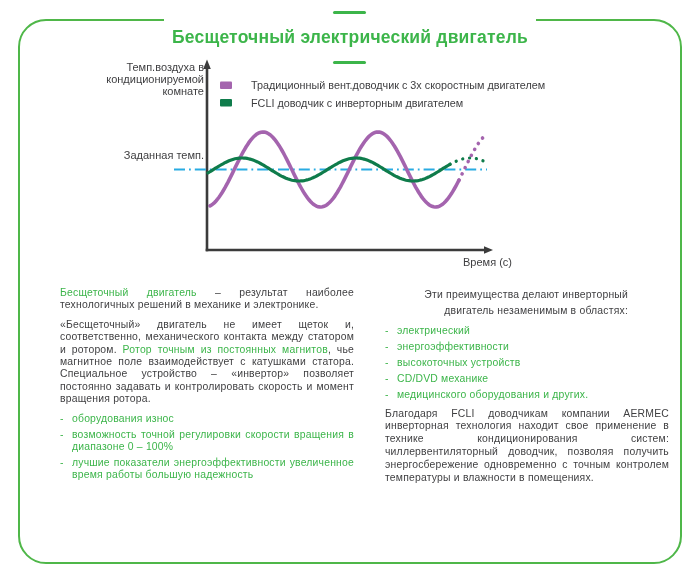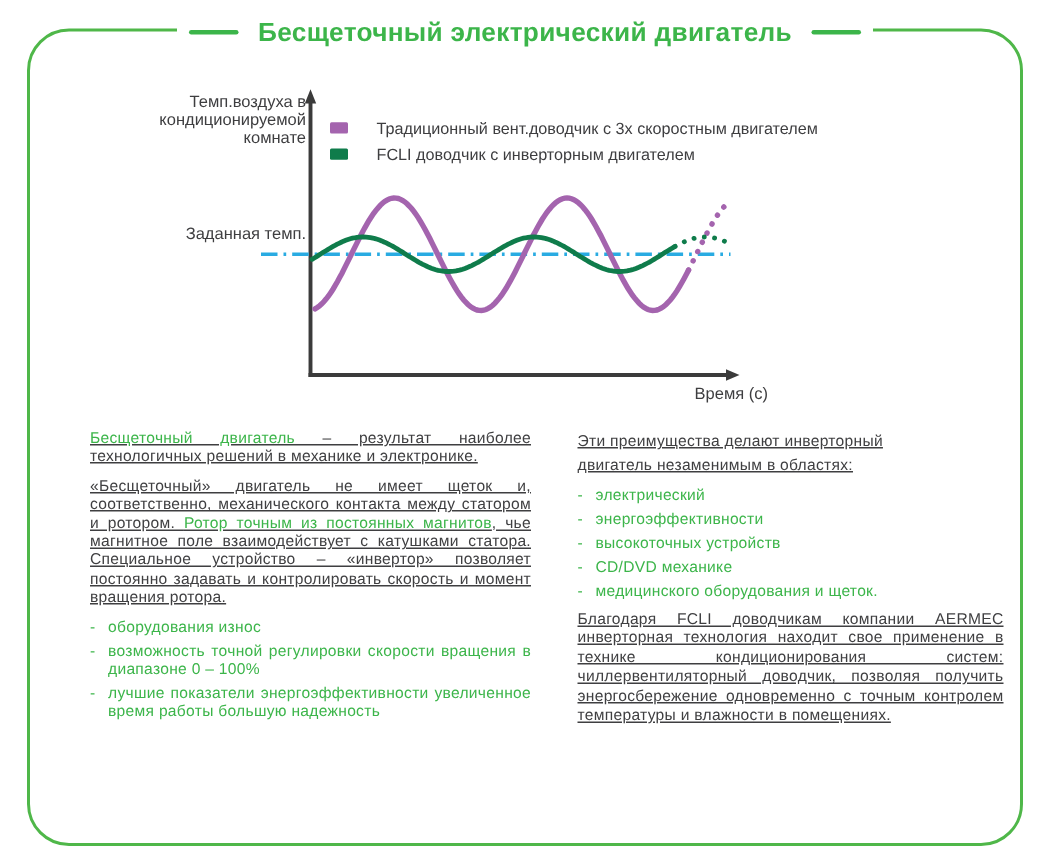--- a/index.html
+++ b/index.html
@@ -2,38 +2,38 @@
 <html><head>
 <meta charset="utf-8">
 <style>
   html,body{margin:0;padding:0;background:#ffffff;}
   .page{position:relative;width:700px;height:576px;background:#fff;overflow:hidden;
         font-family:"Liberation Sans",sans-serif;}
   .frame{position:absolute;left:18px;top:19px;width:664px;height:545px;box-sizing:border-box;
          border:2.5px solid #4fb749;border-radius:28px;background:#fff;}
   .frame-title{position:absolute;top:9px;left:0;width:700px;display:flex;
                justify-content:center;align-items:center;}
-  .title-wrap{background:#fff;display:flex;align-items:center;gap:13px;padding:2px 8px;}
+  .title-wrap{background:#fff;display:flex;align-items:center;gap:13px;padding:2px 8px;flex-direction:column;}
   .title-wrap h1{margin:0;font-size:17.5px;font-weight:bold;color:#3cb54a;letter-spacing:.2px;white-space:nowrap;}
   .dash{width:33px;height:3px;border-radius:2px;background:#3cb54a;flex:0 0 auto;}
   .chart-svg{position:absolute;left:0;top:0;width:700px;height:280px;}
   .chart-svg text{font-family:"Liberation Sans",sans-serif;fill:#3e3e40;}
   .axis-label{font-size:11px;}
   .legend-label{font-size:10.8px;}
   .col{position:absolute;top:287px;font-size:10.4px;line-height:12.4px;color:#3f3f41;letter-spacing:.2px;}
   .col-left{left:60px;width:294px;}
   .col-right{left:385px;width:284px;}
-  .col p{margin:0 0 7px 0;text-decoration:underline;}
+  .col p{margin:0 0 7px 0;}
   .just{text-align:justify;}
   .hang{padding-left:12px;text-indent:-12px;text-align:justify;}
   .accent{color:#3cb54a;}
   .bullets{list-style:none;margin:0;padding:0;color:#3cb54a;}
   .bullets li{position:relative;padding-left:12px;margin:0 0 3.5px 0;text-align:justify;}
   .bullets li .mark{position:absolute;left:0;top:0;}
-  .col-right .intro{max-width:243px;line-height:16px;margin-bottom:6px;}
+  .col-right .intro{max-width:243px;line-height:16px;margin-bottom:6px;text-align:right;}
   .col-right .bullets li{margin-bottom:4.5px;line-height:11.5px;text-align:left;}
   .col-right .para{margin-top:7px;line-height:12.9px;}
 </style>
 </head>
 <body>
 
 <div class="page">
 
   <div class="frame"></div>
 
@@ -109,19 +109,19 @@
       <li>
         <span class="mark">-</span>
         <span>высокоточных устройств</span>
       </li>
       <li>
         <span class="mark">-</span>
         <span>CD/DVD механике</span>
       </li>
       <li>
         <span class="mark">-</span>
-        <span>медицинского оборудования и щеток.</span>
+        <span>медицинского оборудования и других.</span>
       </li>
     </ul>
     <p class="para just">Благодаря FCLI доводчикам компании AERMEC инверторная технология находит свое применение в технике кондиционирования систем: чиллервентиляторный доводчик, позволяя получить энергосбережение одновременно с точным контролем температуры и влажности в помещениях.</p>
   </div>
 
 </div>
 
 </body></html>

